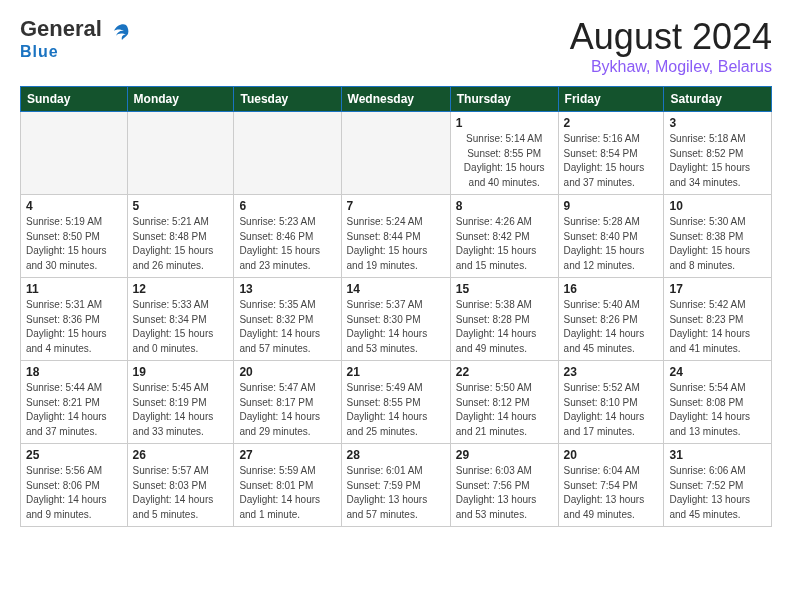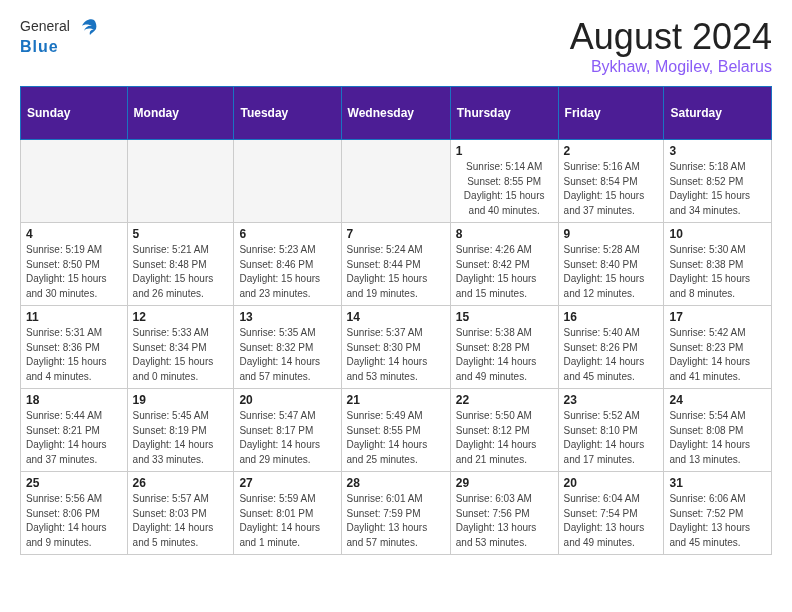--- a/index.html
+++ b/index.html
@@ -41,24 +41,24 @@
     .location-title {
       font-size: 16px;
       color: #8b5cf6;
     }
     .calendar {
       width: 100%;
       border-collapse: collapse;
       font-size: 10.5px;
     }
     .calendar thead th {
-      background-color: #4c1d95;
+      background-color: #14532d;
       color: #fff;
       text-align: left;
-      padding: 19px 6px;
+      padding: 5px 6px;
       font-size: 12px;
       font-weight: bold;
       border: 1px solid #1a73c1;
     }
     .calendar tbody tr {
       border-bottom: 1px solid #ccc;
     }
     .calendar tbody td {
       vertical-align: top;
       padding: 4px 5px;
@@ -88,21 +88,21 @@
     }
   </style>
 </head>
 <body>
 
 <div class="page">
   <div class="header">
     <div class="logo">
       <div class="logo-row">
         <div>
-          <span style="font-size:14px;font-weight:normal;color:#333;">General</span>
+          <span style="font-size:22px;font-weight:bold;color:#333;">General</span>
           <svg style="display:inline-block;vertical-align:middle;margin-left:2px;" width="22" height="22" viewBox="0 0 22 22">
             <path d="M18 4 C14 2, 8 5, 6 10 C8 8, 13 8, 16 10 C13 9, 9 11, 8 15 C10 12, 15 12, 18 14 C15 13, 13 16, 14 19 C15 17, 18 16, 20 13 C21 10, 20 6, 18 4Z" fill="#1a73c1"></path>
           </svg>
         </div>
       </div>
       <div>
         <span style="font-size:16px;font-weight:bold;color:#1a73c1;letter-spacing:1px;">Blue</span>
       </div>
     </div>
     <div class="title-block">

